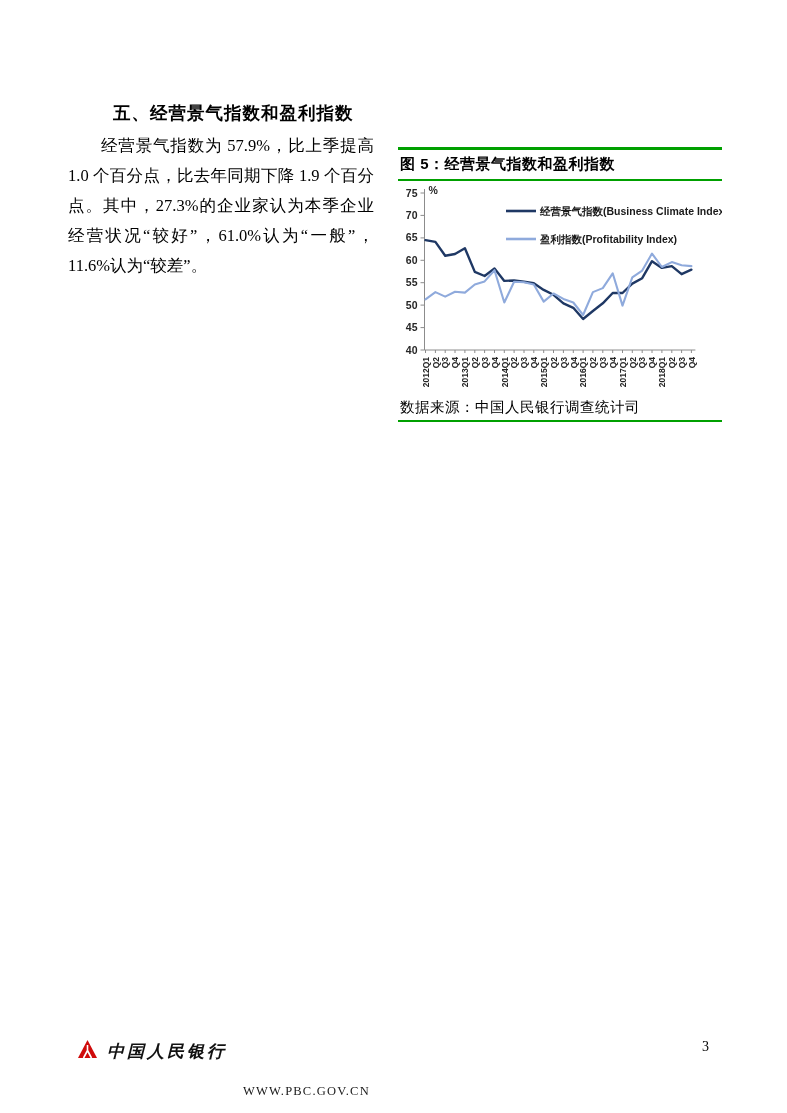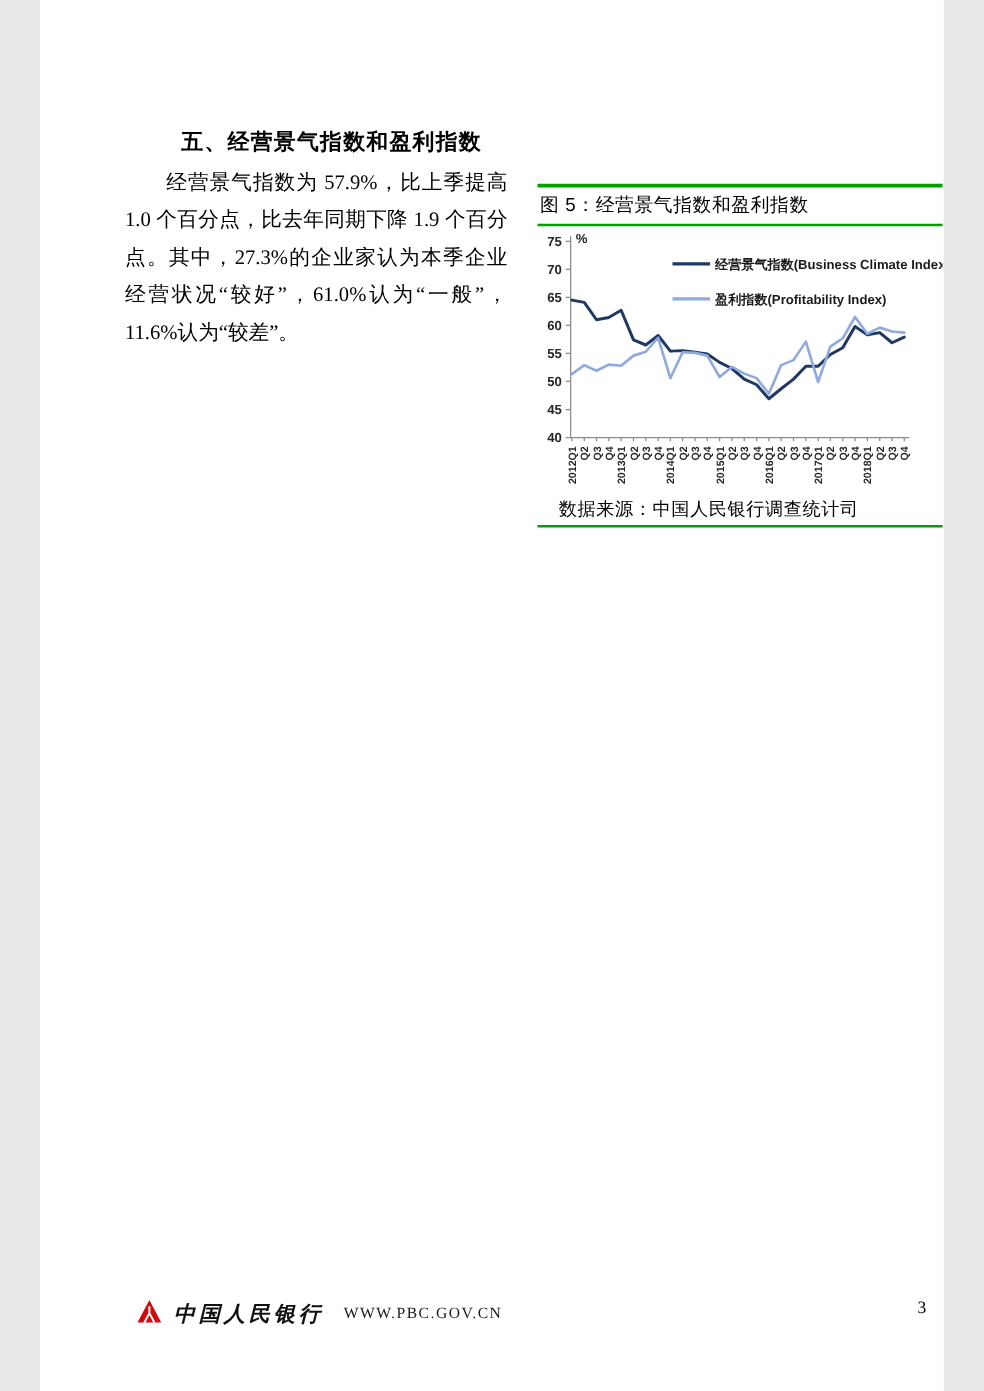--- a/index.html
+++ b/index.html
@@ -1,17 +1,17 @@
 <!DOCTYPE html>
 <html><head>
 <meta charset="utf-8">
 <style>
   html,body{margin:0;padding:0;background:#e8e8e8;}
   #page{
-    position:relative;width:723px;height:1113px;margin:0 auto;background:#ffffff;
+    position:relative;width:787px;height:1113px;margin:0 auto;background:#ffffff;
     font-family:"Liberation Serif","DejaVu Serif",serif;color:#000;overflow:hidden;
   }
   
   .section-heading{
     position:absolute;left:113px;top:101px;width:300px;
     font-family:"Liberation Sans","DejaVu Sans",sans-serif;
     font-weight:700;font-size:17.5px;letter-spacing:1px;color:#000;
   }
   .col-text{
     position:absolute;left:68px;top:131px;width:306px;
@@ -19,40 +19,40 @@
   }
   .col-text p{margin:0;text-indent:2em;}
   .col-text p + p{margin-top:15px;}
 
   
   .figure{position:absolute;left:398px;top:147px;width:324px;}
   .green-bar{height:3px;background:#00a000;}
   .green-bar.thin{height:2px;}
   .fig-title{
     font-family:"Liberation Sans","DejaVu Sans",sans-serif;
-    font-weight:400;font-size:15px;color:#000;
+    font-weight:700;font-size:15px;color:#000;
     padding:5px 0 5px 2px;letter-spacing:0.5px;
   }
   .fig-source{
-    font-size:14.5px;color:#000;padding:3px 0 3px 2px;letter-spacing:0.5px;margin-left:15px;
+    font-size:14.5px;color:#000;padding:3px 0 3px 2px;letter-spacing:0.5px;
   }
   #chart-svg{display:block;}
   .ytick{font:700 10.5px "Liberation Sans","DejaVu Sans",sans-serif;fill:#262626;}
   .xtick{font:700 8.5px "Liberation Sans","DejaVu Sans",sans-serif;fill:#262626;}
   .legend-label{font:700 10.5px "Liberation Sans","DejaVu Sans",sans-serif;fill:#1a1a1a;}
 
   
   .footer-logo{position:absolute;left:77px;top:1039px;}
   .footer-bank{
     position:absolute;left:107px;top:1040px;
     font-family:"Liberation Serif","DejaVu Serif",serif;
     font-weight:700;font-style:italic;font-size:17px;letter-spacing:3px;color:#111;
   }
   .footer-site{
-    position:absolute;left:243px;top:1043px;
+    position:absolute;left:243px;top:1084px;
     font-family:"Liberation Serif","DejaVu Serif",serif;
     font-size:12.5px;letter-spacing:1.2px;color:#1a1a1a;
   }
   .page-number{
     position:absolute;left:702px;top:1039px;font-size:14px;color:#000;
   }
 </style>
 </head>
 <body>
 

